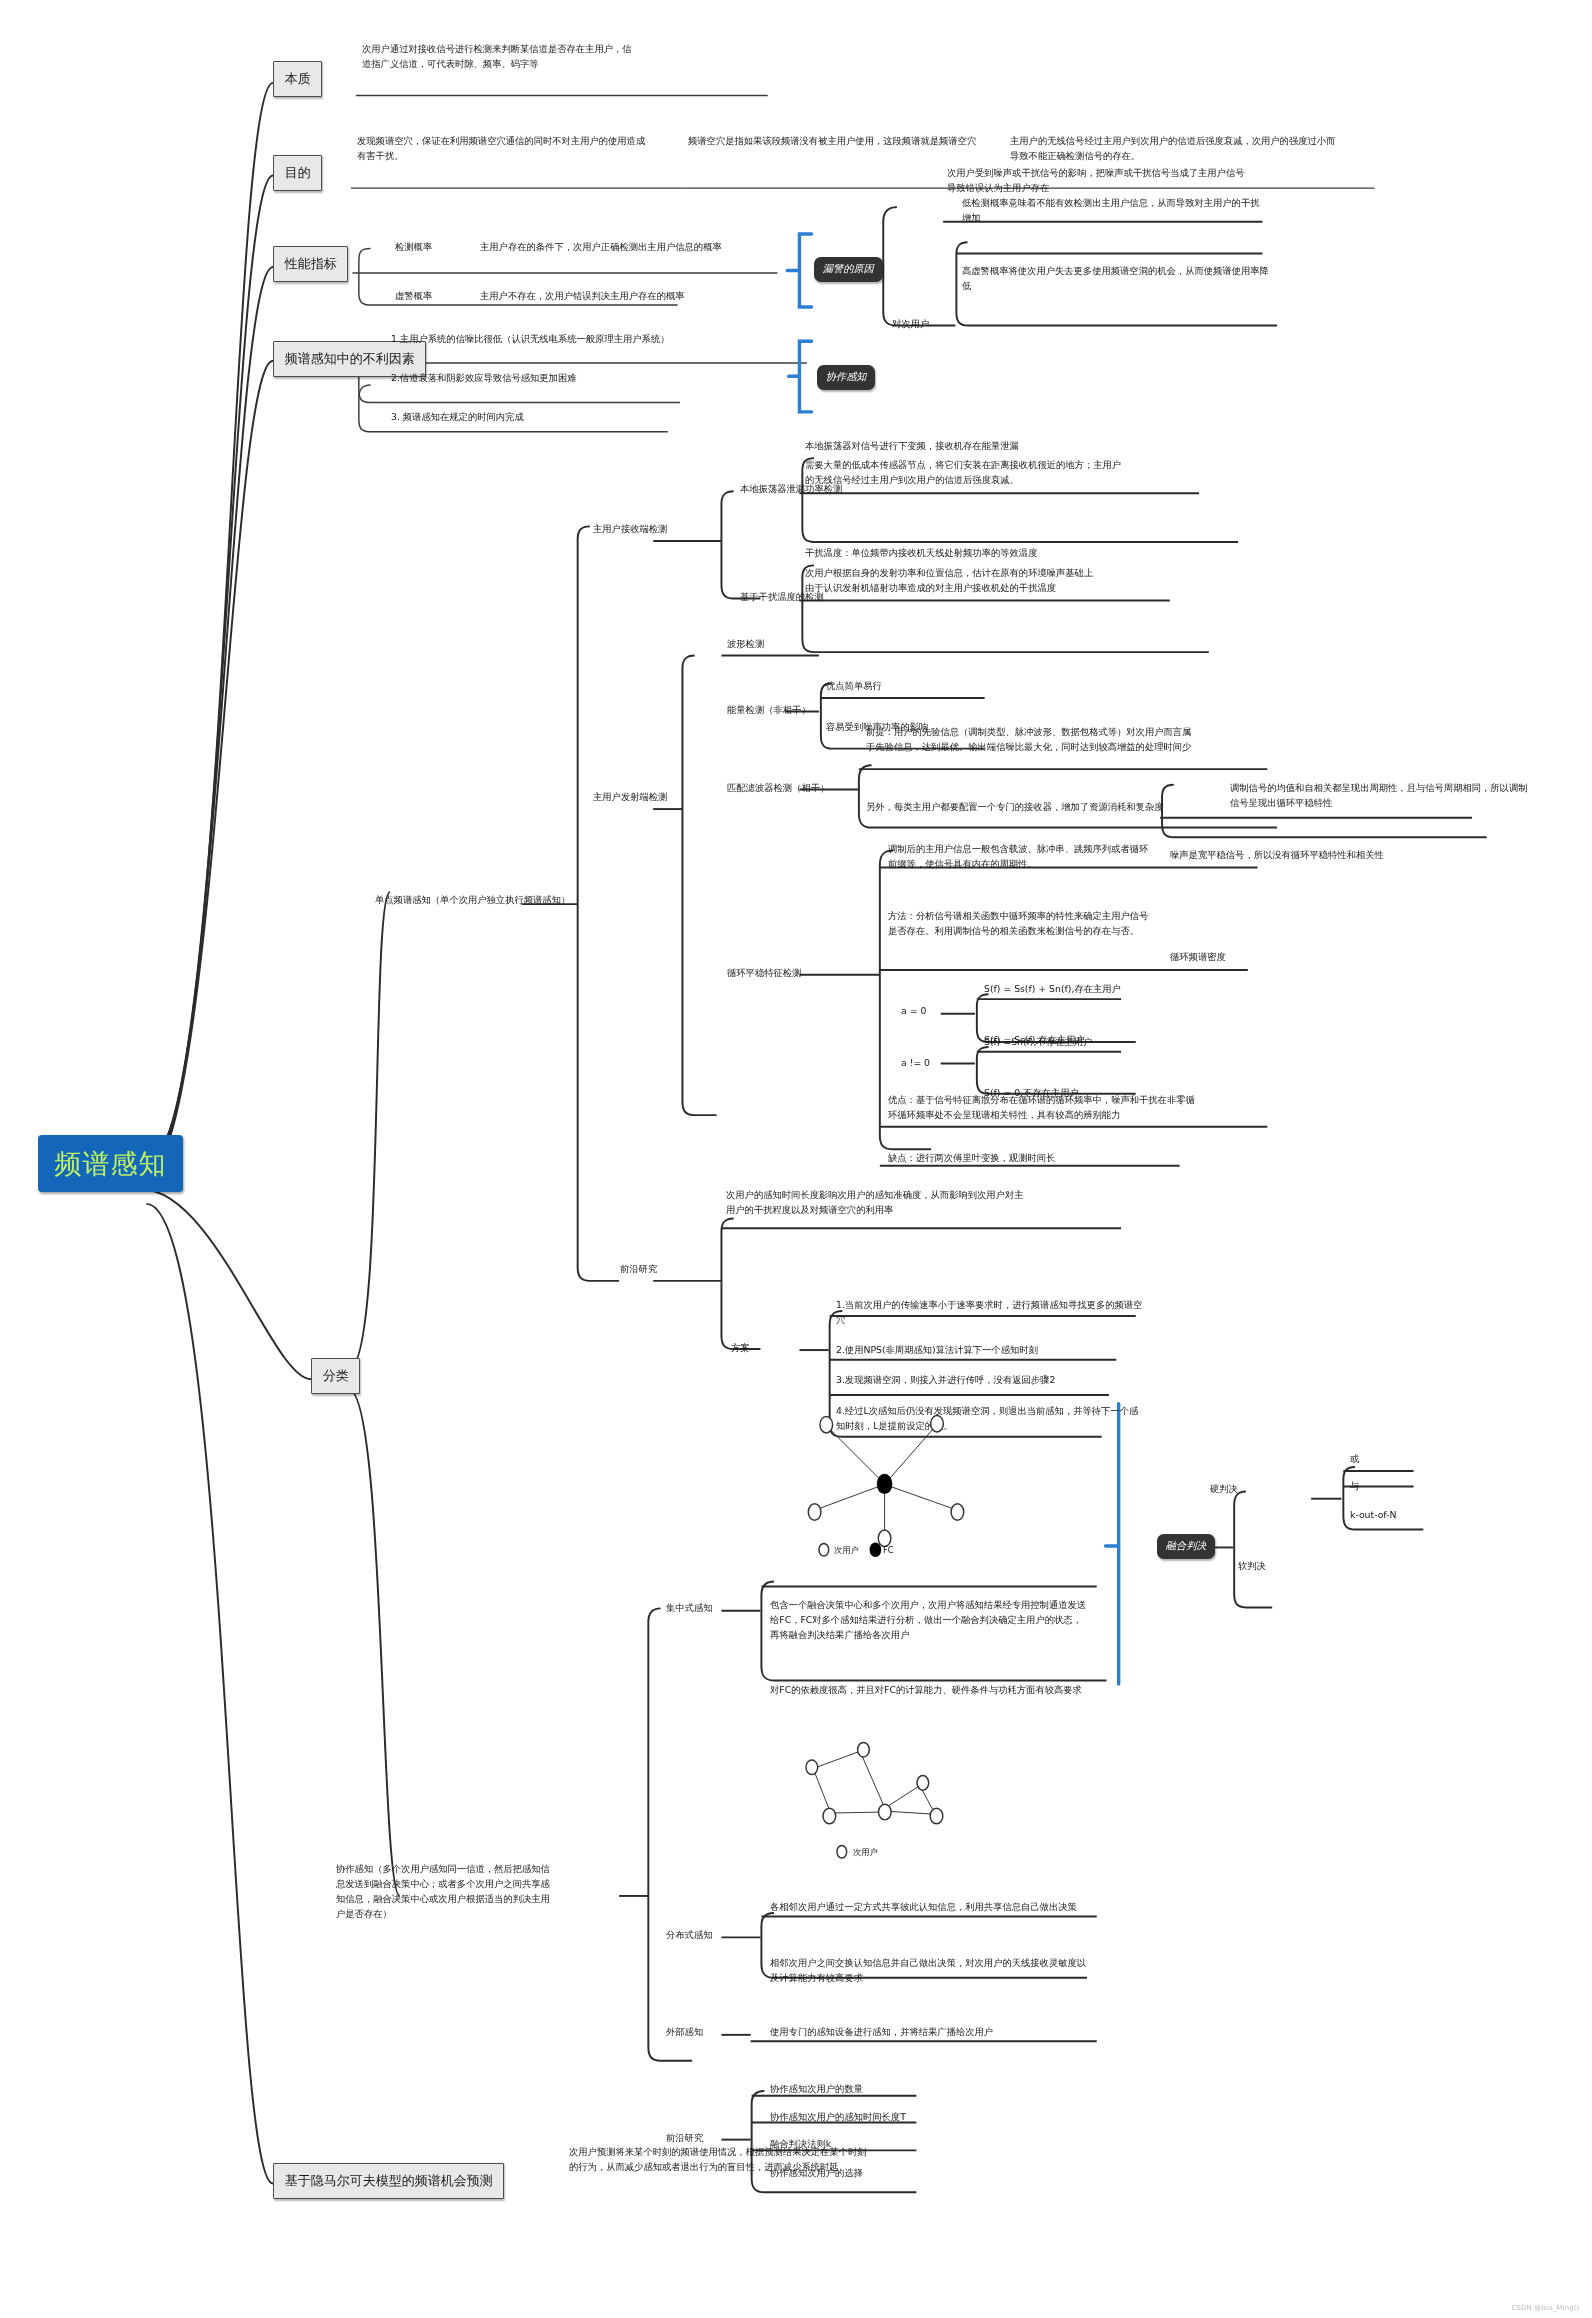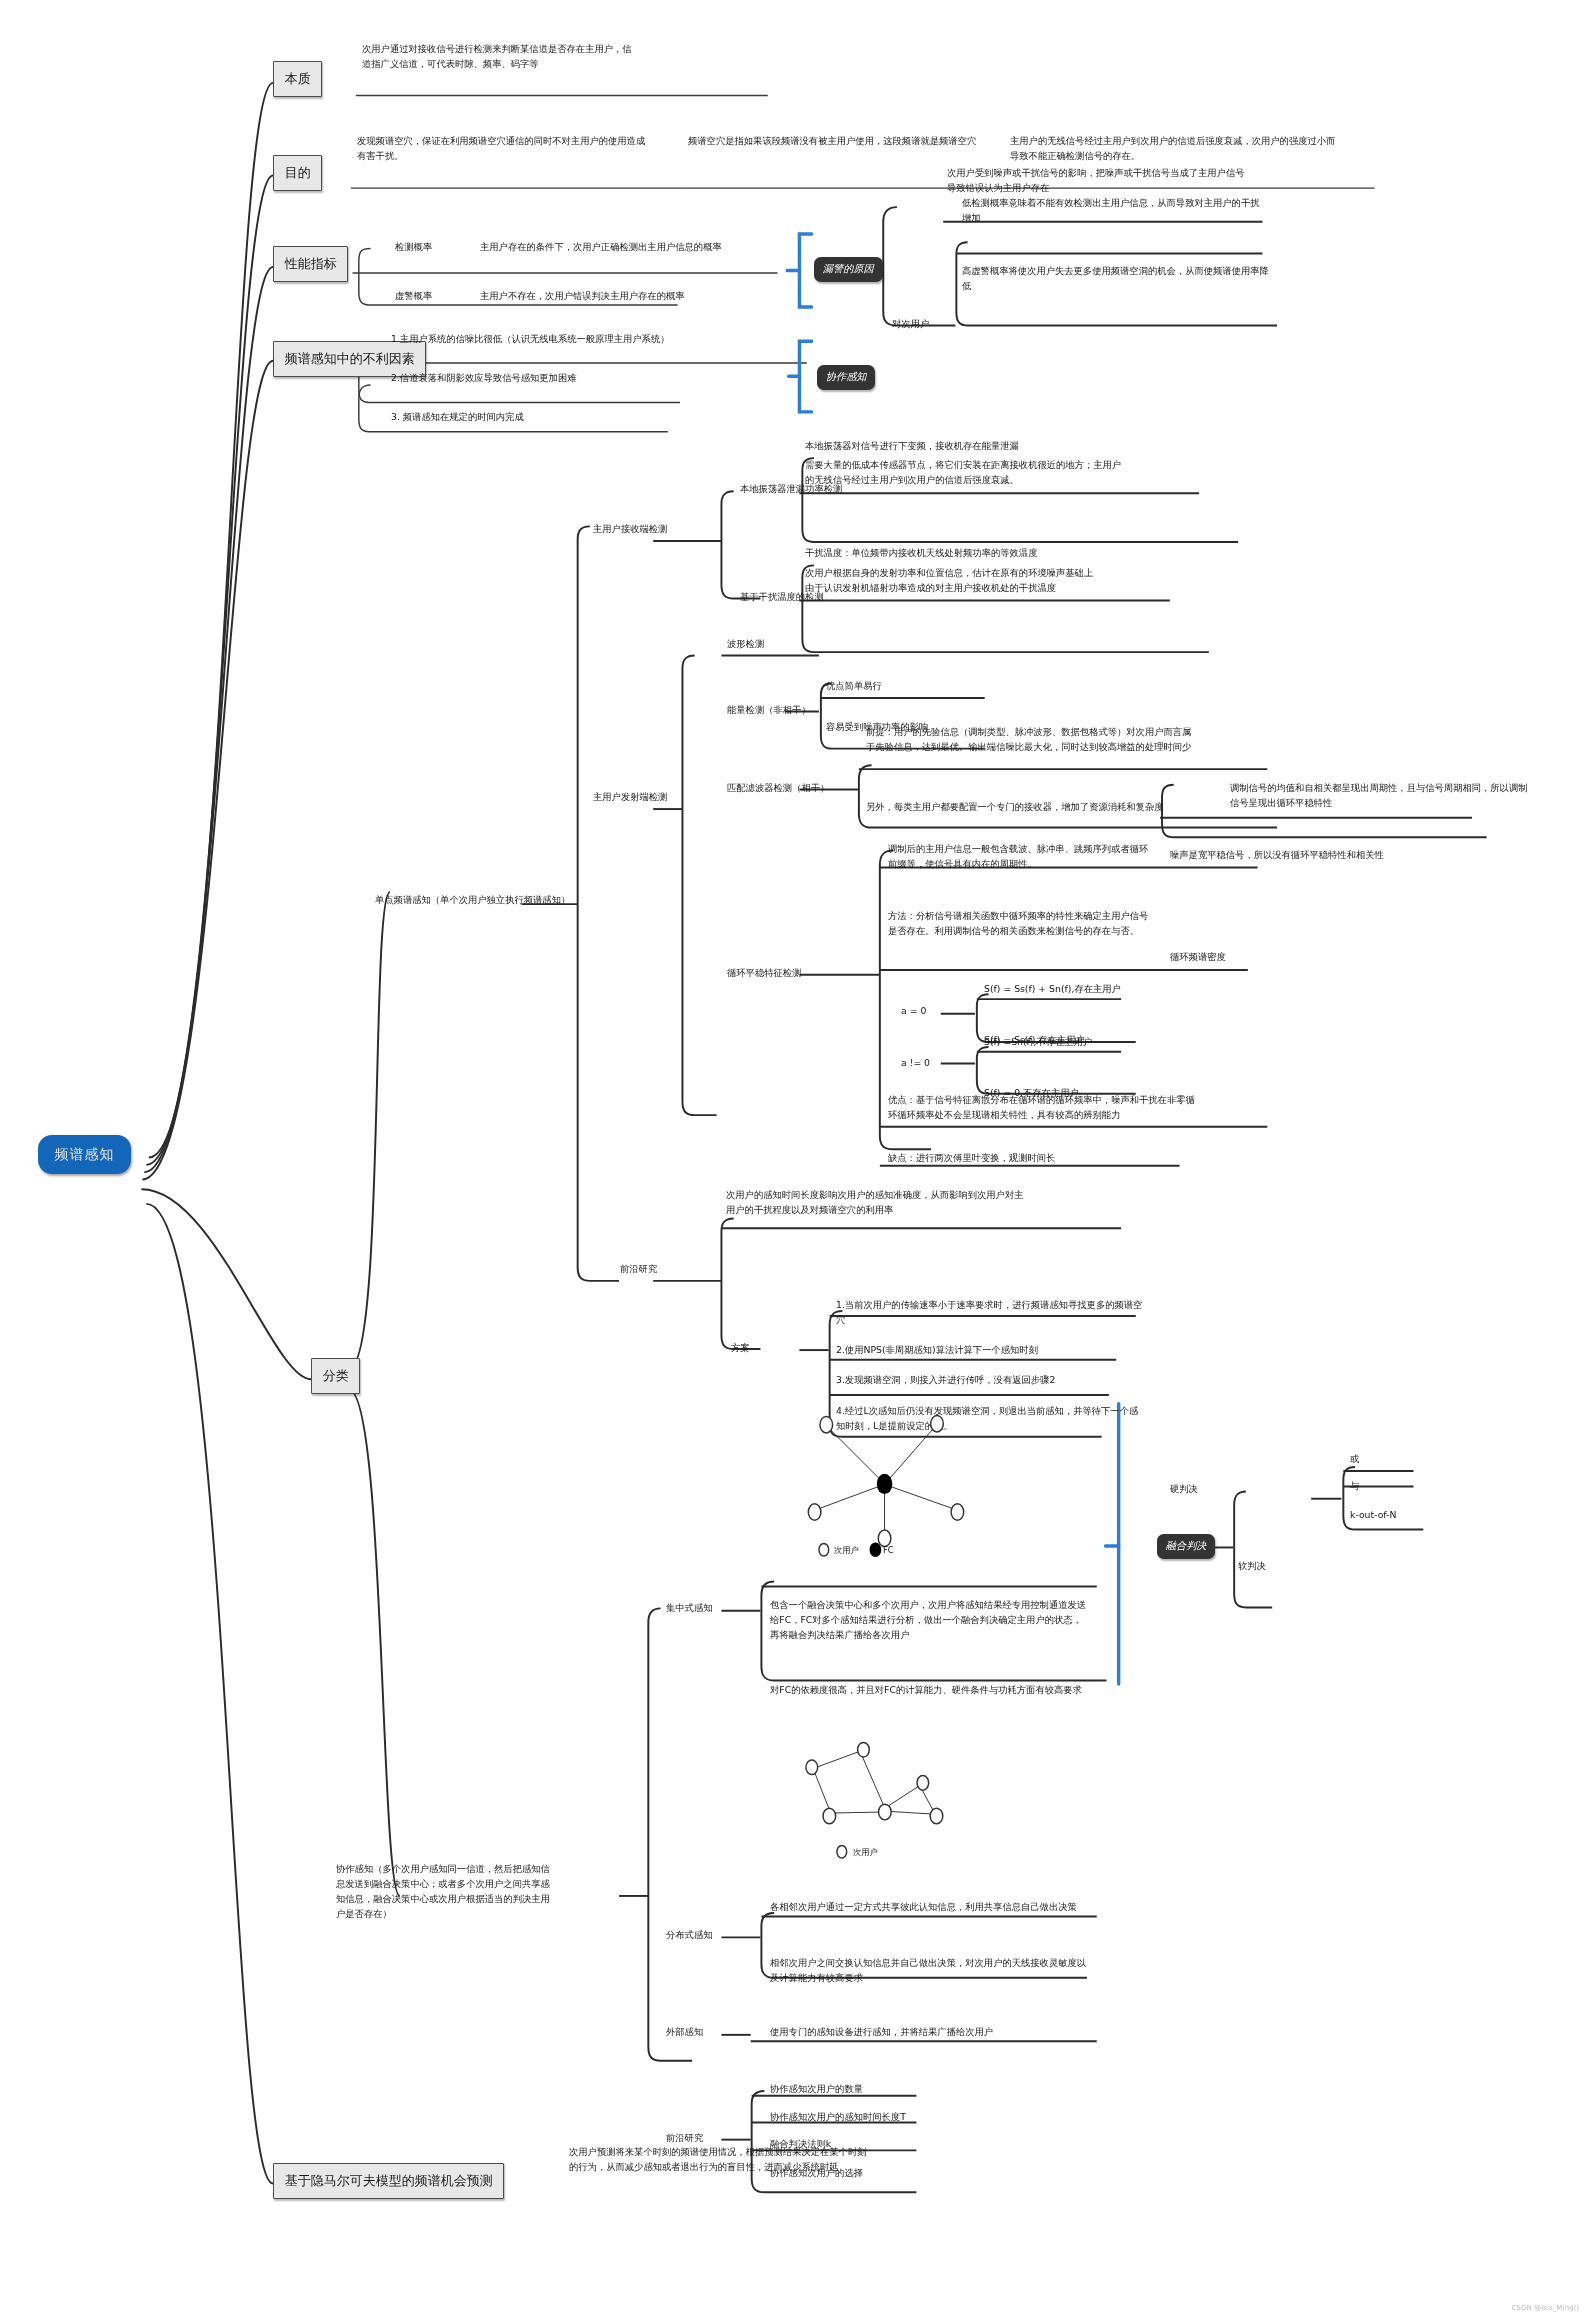--- a/index.html
+++ b/index.html
@@ -14,23 +14,23 @@
     height:2319px;
     background:#ffffff;
     overflow:hidden;
   }
   svg.wires{position:absolute;left:0;top:0;width:1593px;height:2319px;pointer-events:none;}
 
   
   .root-node{
     position:absolute;
     background:#1466b8;
-    color:#e5e5e5;
-    border-radius:14px;
-    font-size:14px;
+    color:#bef264;
+    border-radius:4px;
+    font-size:27px;
     letter-spacing:1px;
     padding:10.7px 16.6px;
     box-shadow:1px 1.5px 2.4px rgba(0,0,0,.35);
     white-space:nowrap;
   }
   .lvl1{
     position:absolute;
     background:#e8e8e8;
     border:1.5px solid #4c4c4c;
     border-radius:1px;
@@ -325,21 +325,21 @@
     </svg>
   </div>
   <div class="figcap tiny" style="left:834px;top:1545px;">次用户</div>
   <div class="figcap tiny" style="left:883px;top:1545px;">FC</div>
 
   <div class="lbl" style="left:666px;top:1601px;">集中式感知</div>
   <div class="para" style="left:770px;top:1597px;width:317px;">包含一个融合决策中心和多个次用户，次用户将感知结果经专用控制通道发送给FC，FC对多个感知结果进行分析，做出一个融合判决确定主用户的状态，再将融合判决结果广播给各次用户</div>
   <div class="para" style="left:770px;top:1682px;width:317px;">对FC的依赖度很高，并且对FC的计算能力、硬件条件与功耗方面有较高要求</div>
 
   <div class="dark" style="left:1129px;top:1534px;margin-left:28px;">融合判决</div>
-  <div class="lbl" style="left:1170px;top:1482px;">硬判决</div>
+  <div class="lbl" style="left:1210px;top:1482px;">硬判决</div>
   <div class="lbl" style="left:1350px;top:1452px;">或</div>
   <div class="lbl" style="left:1350px;top:1479px;">与</div>
   <div class="lbl" style="left:1350px;top:1508px;">k-out-of-N</div>
   <div class="lbl" style="left:1238px;top:1559px;">软判决</div>
 
   <div class="figbox" style="left:799px;top:1740px;">
     <svg width="161" height="112" viewBox="0 0 330 230">
       <g stroke="#333" stroke-width="2" fill="none">
         <line x1="30" y1="58" x2="128" y2="22"></line>
         <line x1="30" y1="62" x2="64" y2="148"></line>

